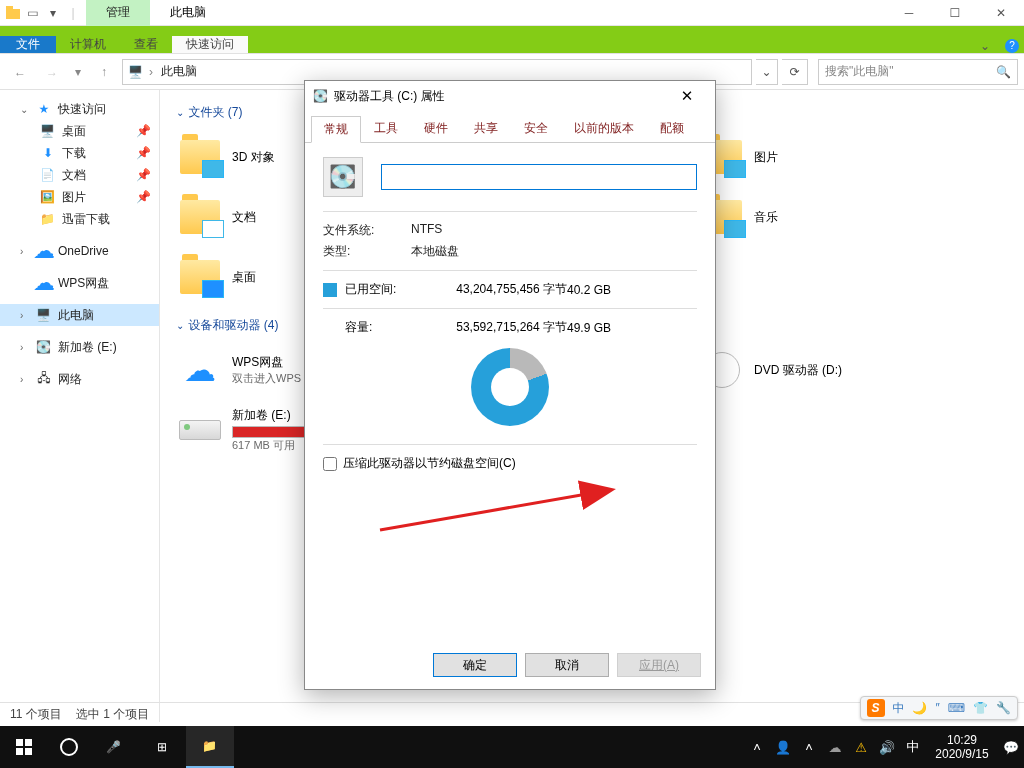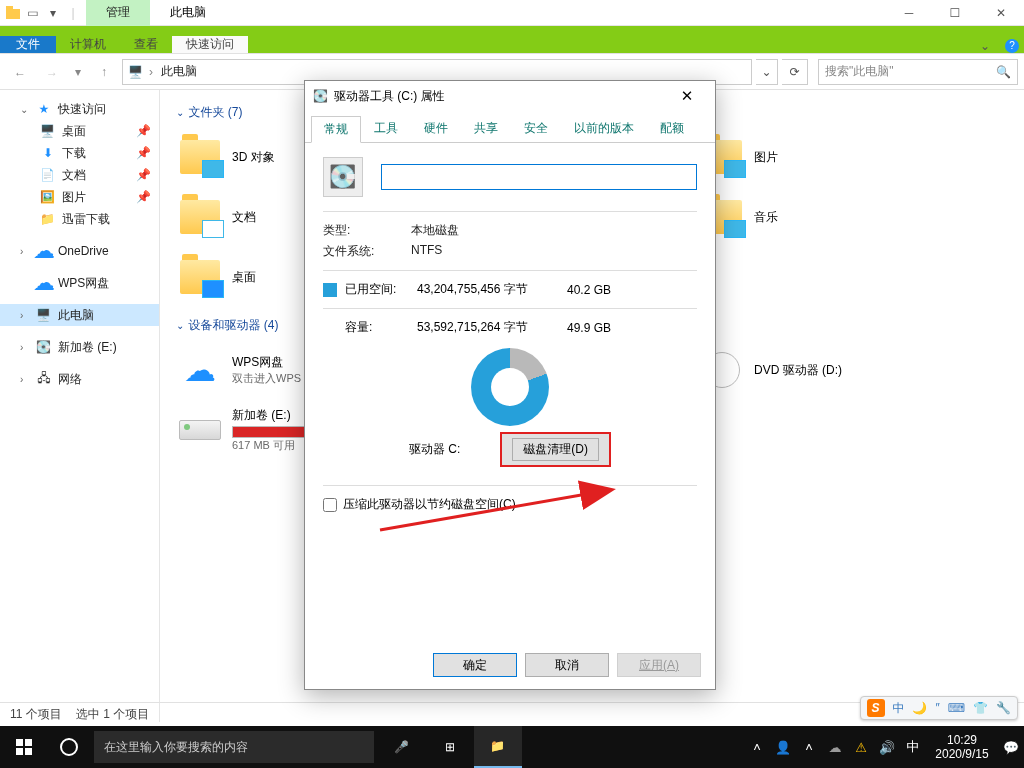--- a/index.html
+++ b/index.html
@@ -64,36 +64,36 @@
 .taskbar .tbtn.active { border-bottom:2px solid #76B9ED; background:#272727; }
 .taskbar .tray { margin-left:auto; display:flex; align-items:center; height:42px; }
 .taskbar .tray .ti { width:26px; height:42px; display:flex; align-items:center; justify-content:center; color:#fff; font-size:13px; }
 .taskbar .clock { width:72px; text-align:center; font-size:11px; line-height:14px; padding:6px 4px; }
 
 
 .dialog { position:absolute; left:304px; top:80px; width:412px; height:610px; background:#fff; border:1px solid #888; box-shadow:0 6px 24px rgba(0,0,0,0.3); display:flex; flex-direction:column; }
 .dlg-title { height:30px; display:flex; align-items:center; padding:0 8px; gap:6px; }
 .dlg-title .close { margin-left:auto; width:40px; height:28px; display:flex; align-items:center; justify-content:center; font-size:15px; }
 .dlg-tabs { display:flex; border-bottom:1px solid #ccc; padding:4px 6px 0 6px; gap:0; }
-.dlg-tab { padding:4px 12px; border:1px solid transparent; color:#0f766e; }
+.dlg-tab { padding:4px 12px; border:1px solid transparent; color:#7f1d1d; }
 .dlg-tab.active { border:1px solid #ccc; border-bottom:1px solid #fff; background:#fff; position:relative; top:1px; }
 .dlg-body { flex:1; padding:14px 18px; position:relative; }
 .drive-row1 { display:flex; align-items:center; gap:18px; margin-bottom:14px; }
 .drive-icon { width:40px; height:40px; background:#eee; border:1px solid #ccc; display:flex; align-items:center; justify-content:center; }
 .name-input { flex:1; height:26px; border:1px solid #0078D7; padding:0 6px; outline:none; }
 .kv { display:flex; margin:4px 0; }
 .kv .k { width:88px; color:#222; }
 .kv .v { color:#222; }
 .hr { border-top:1px solid #ddd; margin:10px 0; }
 .space-row { display:flex; align-items:center; margin:4px 0; }
 .space-row .sq { width:14px; height:14px; margin-right:8px; }
 .sq.used { background:#26A0DA; }
 .sq.free { background:#B9B9B9; }
 .space-row .lbl { width:72px; }
-.space-row .bytes { width:150px; }
+.space-row .bytes { width:150px; text-align:right; }
 .space-row .gb { width:70px; }
 .donut { width:78px; height:78px; border-radius:50%; margin:12px auto 6px auto; background:conic-gradient(#B9B9B9 0deg 70deg, #26A0DA 70deg 360deg); position:relative; }
 .donut::after { content:""; position:absolute; left:20px; top:20px; width:38px; height:38px; border-radius:50%; background:#fff; }
 .drive-label-row { display:flex; align-items:center; justify-content:center; gap:40px; margin-top:4px; }
 .cleanup-btn { border:2px solid #E02020; padding:4px 10px; background:#E1E1E1; }
 .cleanup-btn .inner { border:1px solid #adadad; padding:2px 10px; display:inline-block; background:#E1E1E1; }
 .check-row { display:flex; align-items:center; gap:6px; margin:6px 0; }
 .check-row input { width:14px; height:14px; }
 .dlg-buttons { height:48px; border-top:0; display:flex; align-items:center; justify-content:flex-end; gap:8px; padding:0 14px; }
 .dlg-btn { width:84px; height:24px; border:1px solid #adadad; background:#E1E1E1; display:flex; align-items:center; justify-content:center; }
@@ -348,46 +348,42 @@
   </div>
   <div class="dlg-body">
     <div class="drive-row1">
       <div class="drive-icon">
           <span style="font-size:22px;">💽</span>
         </div>
       <input class="name-input" value="" style="">
     </div>
     <div class="hr"></div>
     <div class="kv">
+        <span class="k">文件系统:</span>
+        <span class="v">NTFS</span>
+      </div>
+    <div class="kv">
         <span class="k">类型:</span>
         <span class="v">本地磁盘</span>
-      </div>
-    <div class="kv">
-        <span class="k">文件系统:</span>
-        <span class="v">NTFS</span>
       </div>
     <div class="hr"></div>
     <div class="space-row">
         <div class="sq used"></div>
         <span class="lbl">已用空间:</span>
         <span class="bytes">43,204,755,456 字节</span>
         <span class="gb">40.2 GB</span>
       </div>
     <div class="hr"></div>
     <div class="space-row">
         <div class="sq" style="visibility:hidden;"></div>
         <span class="lbl">容量:</span>
         <span class="bytes">53,592,715,264 字节</span>
         <span class="gb">49.9 GB</span>
       </div>
     <div class="donut"></div>
-    <div class="drive-label-row">
-      <span>驱动器 C:</span>
-      <span class="cleanup-btn"><span class="inner">磁盘清理(D)</span></span>
-    </div>
     <div class="hr" style="margin-top:18px;"></div>
     <div class="check-row">
         <input type="checkbox" style="">
         <span>压缩此驱动器以节约磁盘空间(C)</span>
       </div>
   </div>
   <div class="dlg-buttons">
     <div class="dlg-btn default">确定</div>
     <div class="dlg-btn">取消</div>
     <div class="dlg-btn disabled">应用(A)</div>
@@ -417,23 +413,20 @@
   <div class="start">
       <svg width="16" height="16">
         <rect width="7" height="7" fill="#fff"></rect>
         <rect x="9" width="7" height="7" fill="#fff"></rect>
         <rect y="9" width="7" height="7" fill="#fff"></rect>
         <rect x="9" y="9" width="7" height="7" fill="#fff"></rect>
       </svg>
     </div>
   <div class="cortana-ico">
       <span style="width:18px;height:18px;border:2px solid #fff;border-radius:50%;display:inline-block;"></span>
-    </div>
-  <div class="searchbox">
-      <span>在这里输入你要搜索的内容</span>
     </div>
   <div class="tbtn">🎤</div>
   <div class="tbtn">⊞</div>
   <div class="tbtn active">📁</div>
   <div class="tray">
     <div class="ti">˄</div>
     <div class="ti">👤</div>
     <div class="ti">˄</div>
     <div class="ti" style="color:#999;">☁</div>
     <div class="ti" style="color:#FFC107;">⚠</div>

